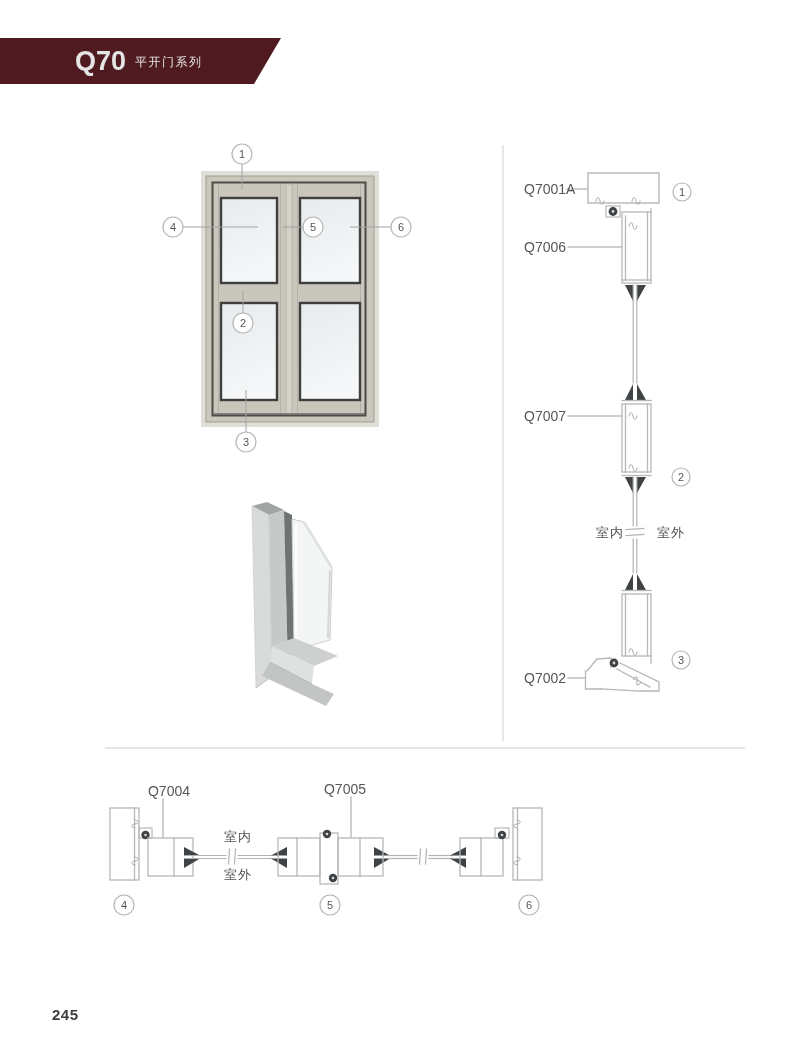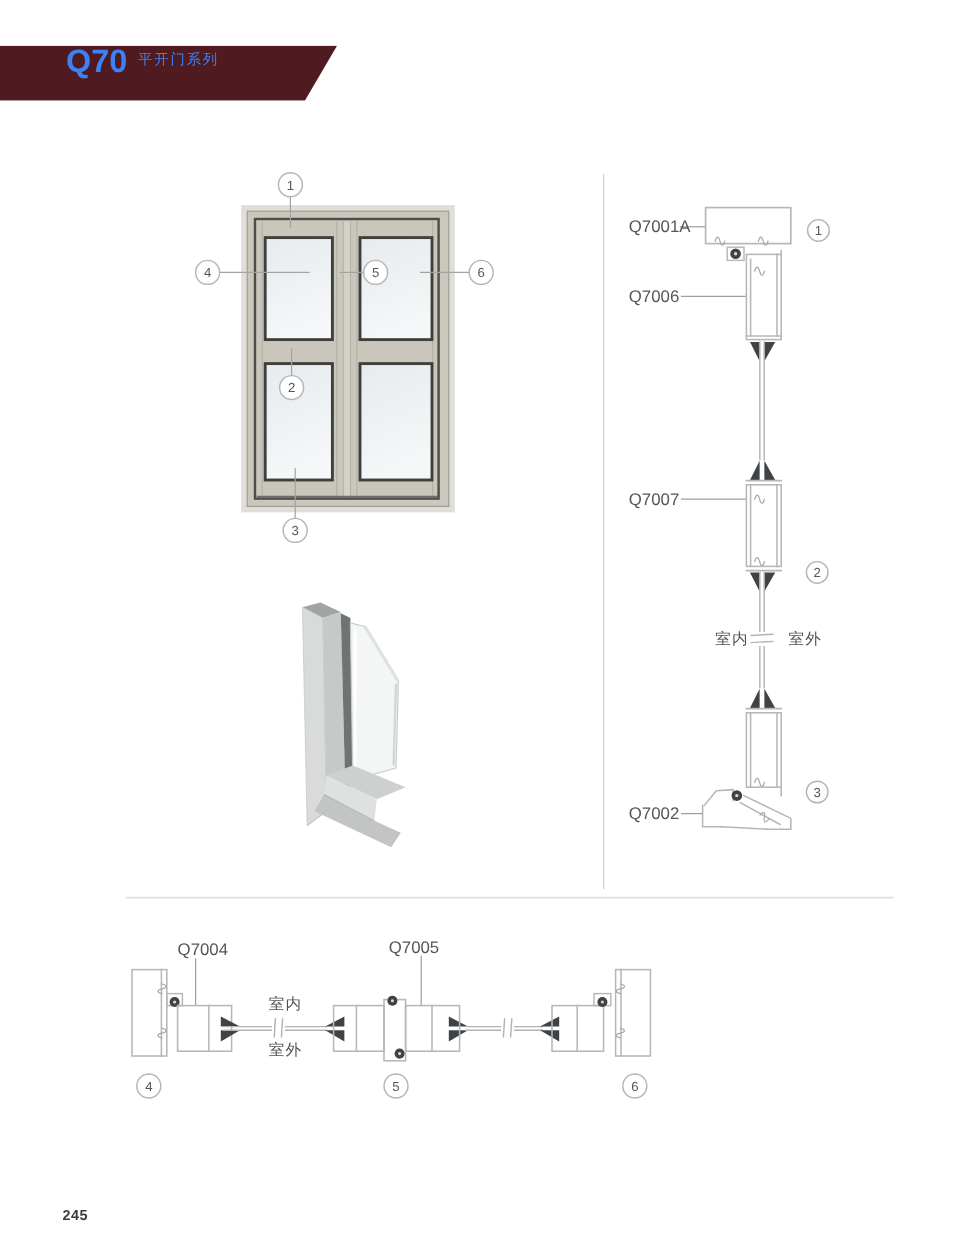--- a/index.html
+++ b/index.html
@@ -6,28 +6,28 @@
   body{
     width:800px;height:1041px;position:relative;background:#ffffff;
     font-family:"Liberation Sans", sans-serif;overflow:hidden;
   }
   .page{position:absolute;inset:0;}
   
   .banner{
     position:absolute;left:0;top:38px;width:281px;height:46px;
     background:#4f1b20;
     clip-path:polygon(0 0,100% 0,calc(100% - 27px) 100%,0 100%);
-    display:flex;padding-left:55px;box-sizing:border-box;
-    color:#3b82f6;
+    display:flex;align-items:center;padding-left:75px;box-sizing:border-box;
+    color:#e5e5e5;
   }
   .banner .code{font-size:27px;font-weight:bold;letter-spacing:0px;line-height:1;}
   .banner .name{font-size:12px;margin-left:9px;letter-spacing:1.5px;padding-top:3px;}
   
   .pagenum{
-    position:absolute;left:52px;top:1006px;font-size:12px;font-weight:bold;
+    position:absolute;left:52px;top:1006px;font-size:15px;font-weight:bold;
     color:#3d3d40;letter-spacing:0.5px;
   }
   svg text{font-family:"Liberation Sans", sans-serif;}
   .lbl{font-size:14px;fill:#54565a;}
   .cn{font-size:13px;fill:#4e5254;letter-spacing:1px;}
   .num{font-size:11px;fill:#54565a;}
 </style>
 </head>
 <body>
 

